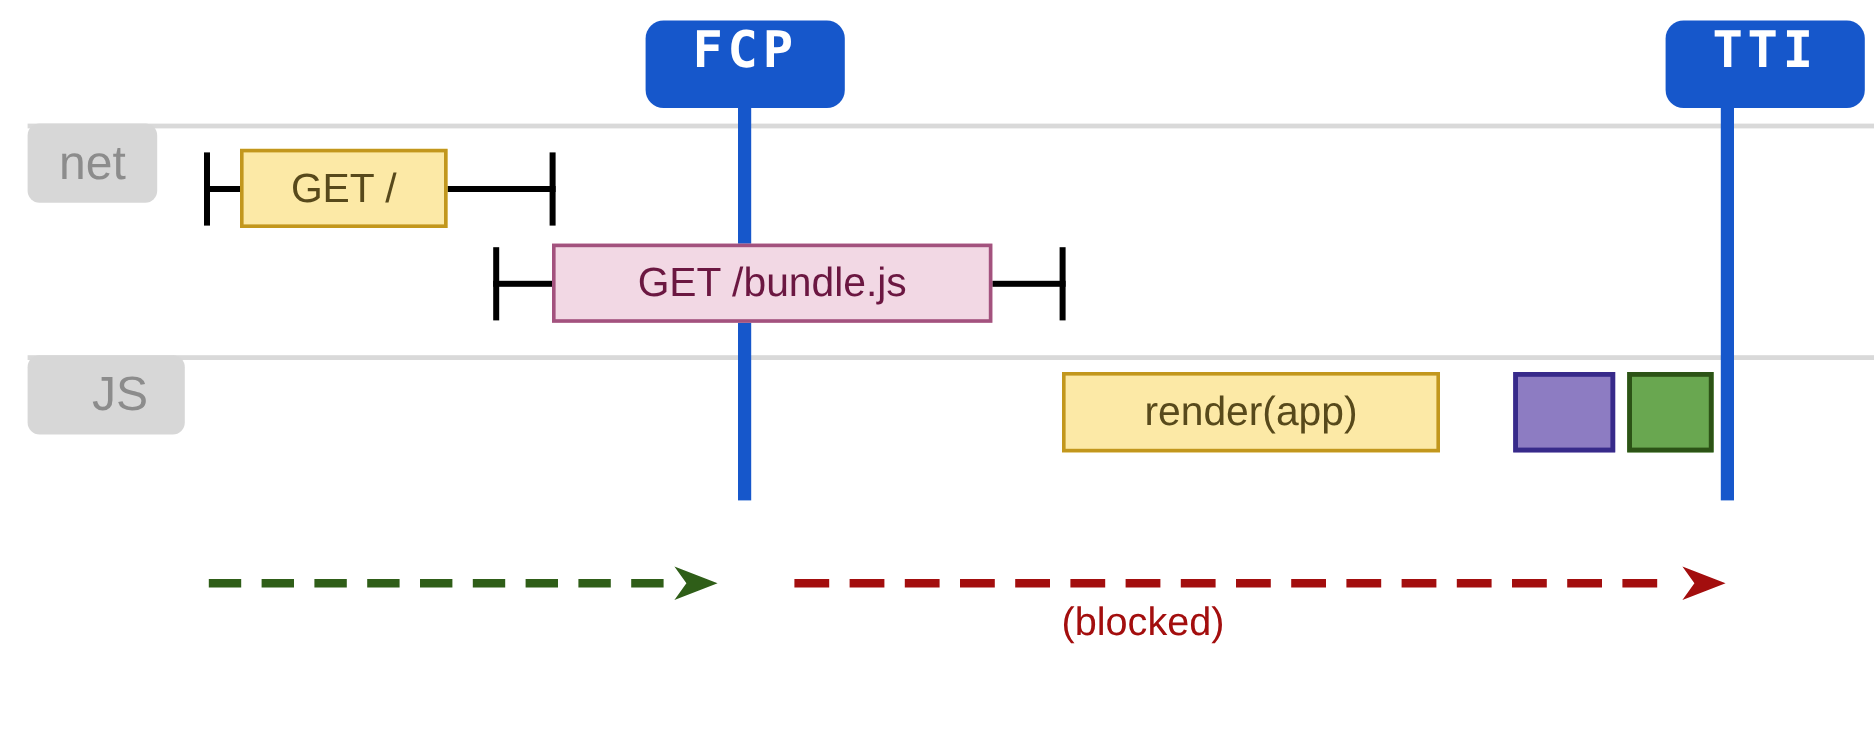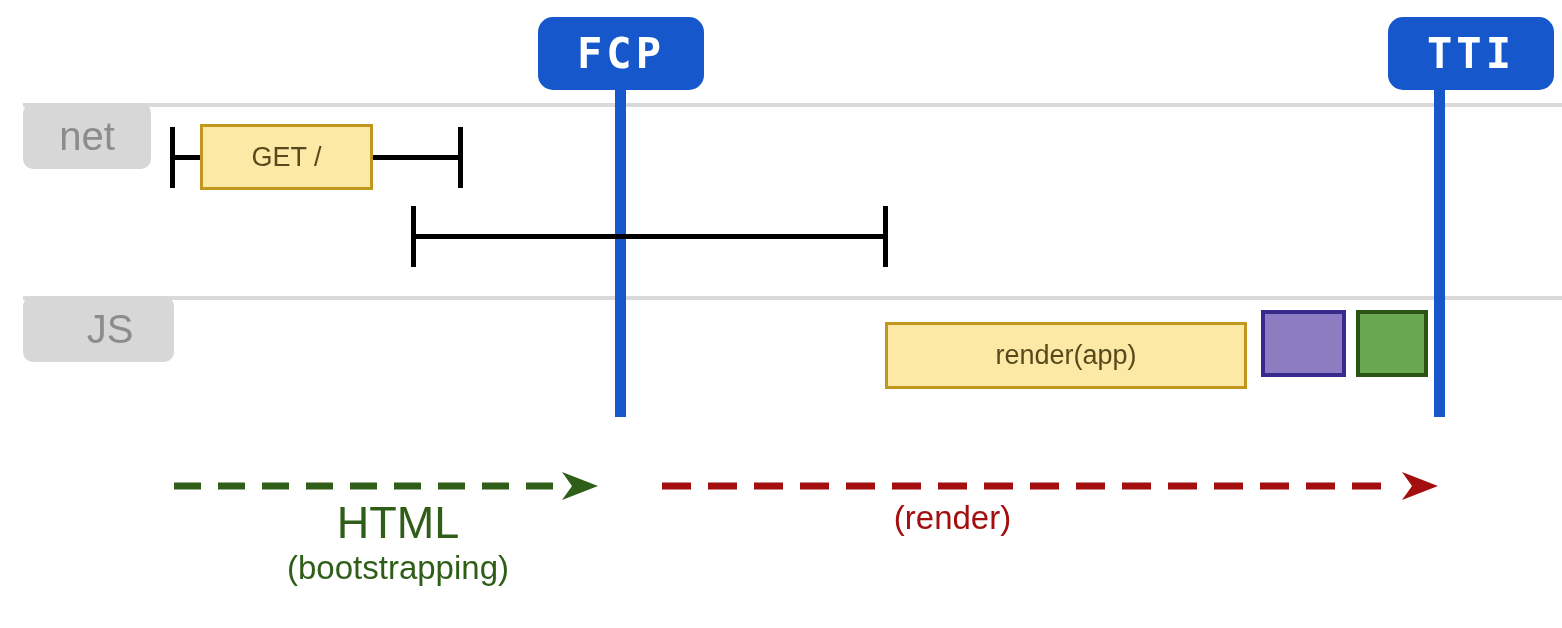--- a/index.html
+++ b/index.html
@@ -24,21 +24,21 @@
     height: 4px;
     background: var(--lane-line, #d9d9d9);
     z-index: 0;
   }
   .lane-line.net { top: 103px; }
   .lane-line.js  { top: 296px; }
 
   .lane-tab {
     position: absolute;
     left: 23px;
-    width: 128px;
+    width: 108px;
     height: 66px;
     background: var(--tab-bg, #d7d7d7);
     border-radius: 10px;
     display: flex;
     align-items: center;
     justify-content: center;
     color: var(--tab-text, #8c8c8c);
     font-size: 40px;
     z-index: 1;
   }
@@ -59,21 +59,20 @@
 
   
   .metric-badge {
     position: absolute;
     top: 17px;
     width: 166px;
     height: 73px;
     background: var(--badge-blue, #1657cb);
     border-radius: 15px;
     display: flex;
-    align-items: center;
     justify-content: center;
     color: #ffffff;
     font-family: "DejaVu Sans Mono", monospace;
     font-weight: bold;
     font-size: 42px;
     letter-spacing: 4px;
     z-index: 3;
   }
   .metric-badge.fcp { left: 538px; }
   .metric-badge.tti { left: 1388px; }
@@ -94,37 +93,37 @@
   }
 
   
   .event-box {
     position: absolute;
     height: 66px;
     box-sizing: border-box;
     display: flex;
     align-items: center;
     justify-content: center;
-    font-size: 27px;
+    font-size: 34px;
     z-index: 2;
   }
   .event-box.get-root {
     left: 200px; top: 124px; width: 173px;
     background: var(--yellow-fill, #fce9a6);
     border: 3px solid var(--yellow-border, #c2971d);
     color: var(--yellow-text, #57491b);
   }
   .event-box.get-bundle {
     left: 460px; top: 203px; width: 367px;
     background: var(--pink-fill, #f2d8e4);
     border: 3px solid var(--pink-border, #a3527e);
     color: var(--pink-text, #6b1741);
   }
   .event-box.render-app {
-    left: 885px; top: 322px; width: 362px; height: 67px;
+    left: 885px; top: 310px; width: 315px; height: 67px;
     background: var(--yellow-fill, #fce9a6);
     border: 3px solid var(--yellow-border, #c2971d);
     color: var(--yellow-text, #57491b);
   }
   .event-box.task-purple {
     left: 1261px; top: 310px; width: 85px; height: 67px;
     background: var(--purple-fill, #8d7cc2);
     border: 4px solid var(--purple-border, #372a8a);
   }
   .event-box.task-green {
@@ -180,20 +179,23 @@
   <div class="whisker-connector" style="left:170px; top:155px; width:293px;"></div>
   <div class="whisker-bar" style="left:458px; top:127px;"></div>
 
   <div class="whisker-bar" style="left:411px; top:206px;"></div>
   <div class="whisker-connector" style="left:411px; top:234px; width:477px;"></div>
   <div class="whisker-bar" style="left:883px; top:206px;"></div>
 
   <div class="event-box get-root">
     <span>GET /</span>
   </div>
+  <div class="event-box get-bundle">
+    <span>GET /bundle.js</span>
+  </div>
   <div class="event-box render-app">
     <span>render(app)</span>
   </div>
   <div class="event-box task-purple"></div>
   <div class="event-box task-green"></div>
 
   <div class="metric-badge fcp">
     <span>FCP</span>
   </div>
   <div class="metric-badge tti">
@@ -202,21 +204,17 @@
 
   <svg class="phase-arrow html" viewBox="0 0 430 30">
     <line x1="4" y1="15" x2="385" y2="15" stroke="var(--arrow-green, #2f5e18)" stroke-width="7" stroke-dasharray="27 17"></line>
     <polygon points="428,15 392,1 402,15 392,29" fill="var(--arrow-green, #2f5e18)"></polygon>
   </svg>
   <svg class="phase-arrow csr" viewBox="0 0 780 30">
     <line x1="2" y1="15" x2="735" y2="15" stroke="var(--arrow-red, #a30e0e)" stroke-width="7" stroke-dasharray="29 17"></line>
     <polygon points="778,15 742,1 752,15 742,29" fill="var(--arrow-red, #a30e0e)"></polygon>
   </svg>
 
-  <div class="phase-label-block html">
-    <div class="phase-title">HTML</div>
-    <div class="phase-sub">(bootstrapping)</div>
-  </div>
   <div class="phase-label-block csr">
-    <div class="phase-sub">(render)</div>
+    <div class="phase-sub">(blocked)</div>
   </div>
 
 </div>
 
 </body></html>

